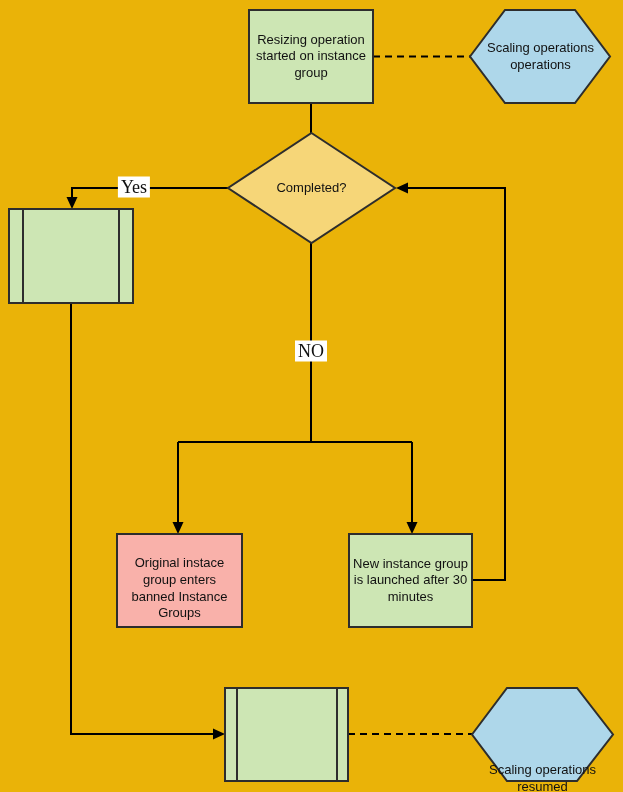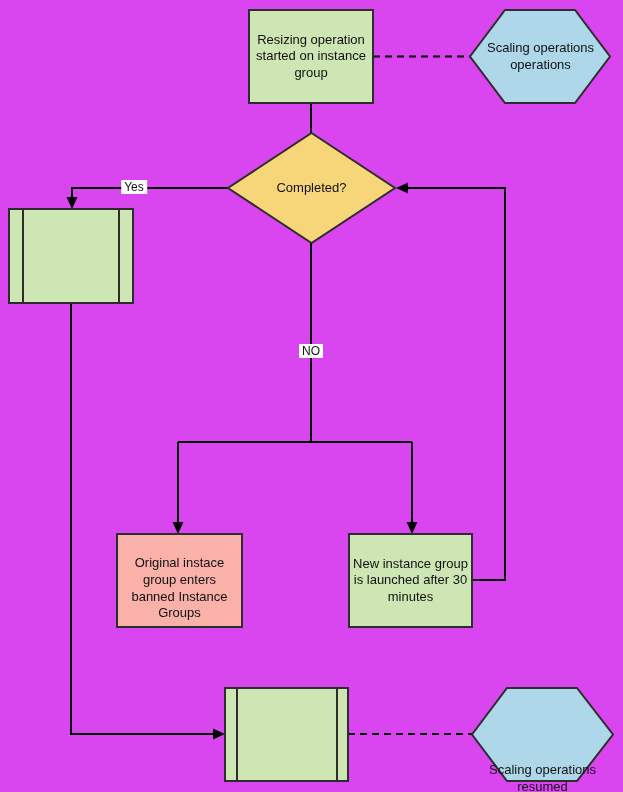--- a/index.html
+++ b/index.html
@@ -5,41 +5,41 @@
   :root{
     --process-green:#cde6b4;
     --terminator-blue:#aed7ea;
     --decision-yellow:#f6d678;
     --alert-red:#f9b1aa;
     --stroke:#2d2d2d;
     --line:#000000;
   }
   html,body{margin:0;padding:0;background:#ffffff;}
   .canvas{
-    position:relative;width:623px;height:792px;background:#d946ef;overflow:hidden;
+    position:relative;width:623px;height:792px;background:#eab308;overflow:hidden;
     font-family:"Liberation Sans",sans-serif;
   }
   .layer{position:absolute;left:0;top:0;width:623px;height:792px;}
   svg.layer{z-index:1;}
   .textlayer{z-index:2;pointer-events:none;}
   .shape-green{fill:var(--process-green);stroke:var(--stroke);stroke-width:2;}
   .shape-blue{fill:var(--terminator-blue);stroke:var(--stroke);stroke-width:2;}
   .shape-yellow{fill:var(--decision-yellow);stroke:var(--stroke);stroke-width:2;}
   .shape-red{fill:var(--alert-red);stroke:var(--stroke);stroke-width:2;}
   .innerline{stroke:var(--stroke);stroke-width:2;}
   .conn{stroke:var(--line);stroke-width:2;fill:none;}
   .conn-dashed{stroke:var(--line);stroke-width:2;fill:none;stroke-dasharray:7 5;}
   .arrowhead{fill:var(--line);stroke:none;}
   .nodetext{
     position:absolute;display:flex;align-items:center;justify-content:center;
     text-align:center;font-size:13px;line-height:1.28;color:#111111;
   }
   .edgelabel{
     position:absolute;transform:translate(-50%,-50%);
-    background:#ffffff;padding:0 3px;font-size:12px;color:#111111;
+    background:#ffffff;padding:0 3px;font-size:18px;color:#111111;font-family:Liberation Serif, serif;
   }
 </style>
 </head>
 <body>
 
 <div class="canvas">
 
   <svg class="layer" viewBox="0 0 623 792" xmlns="http://www.w3.org/2000/svg">
 
     <path class="conn-dashed" d="M373,56.5 H470"></path>

